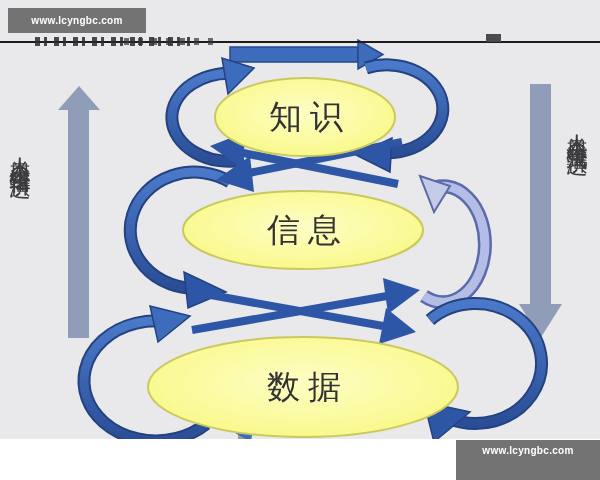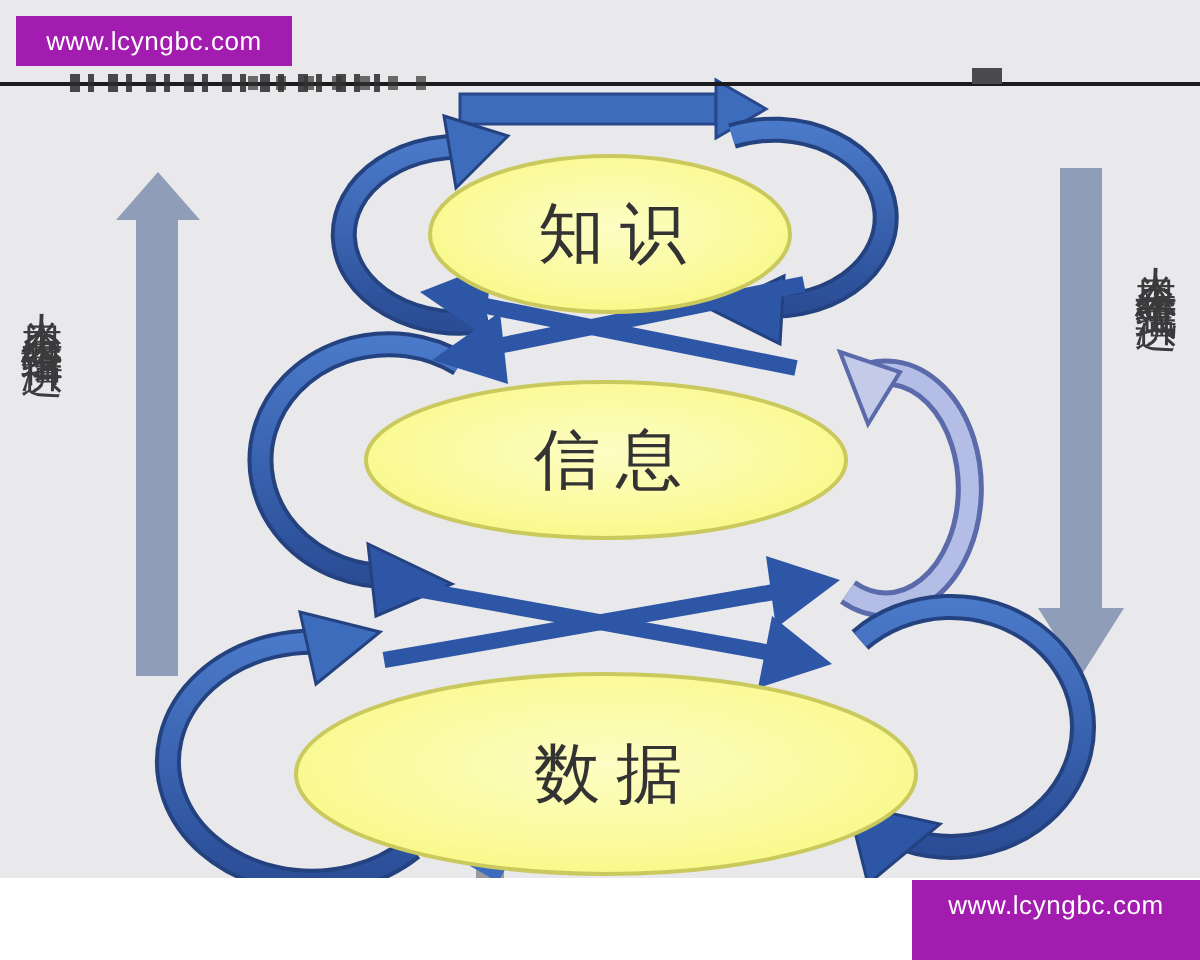--- a/index.html
+++ b/index.html
@@ -12,22 +12,22 @@
   .top-rule{position:absolute;left:0;top:41px;width:600px;height:2px;background:#1c1c1e;}
   .top-tab{position:absolute;left:486px;top:34px;width:15px;height:8px;background:#4b4b4e;}
   .crop-marks{position:absolute;left:35px;top:37px;width:155px;height:9px;opacity:.85;
     background:
       repeating-linear-gradient(90deg,#2b2b2e 0 5px,transparent 5px 9px,#2b2b2e 9px 12px,transparent 12px 19px);
   }
   .crop-marks2{position:absolute;left:120px;top:38px;width:95px;height:7px;opacity:.7;
     background:repeating-linear-gradient(90deg,transparent 0 4px,#333 4px 9px,transparent 9px 14px);
   }
   
-  .wm{position:absolute;background:#a21caf;color:#fff;font-weight:normal;
-      font-size:13px;display:flex;align-items:center;justify-content:center;
+  .wm{position:absolute;background:#737373;color:#fff;font-weight:bold;
+      font-size:10px;display:flex;align-items:center;justify-content:center;
       letter-spacing:.3px;}
   .wm-tl{left:8px;top:8px;width:138px;height:25px;}
   .wm-br{left:456px;top:440px;width:144px;height:40px;align-items:flex-start;padding-top:5px;box-sizing:border-box;}
   
   .bottom-band{position:absolute;left:0;top:439px;width:600px;height:41px;background:#ffffff;}
   .wm-br{z-index:5;}
   
   .vlabel{
     position:absolute;writing-mode:vertical-rl;text-orientation:upright;
     font-size:21px;color:#3b3b3d;letter-spacing:3px;line-height:1;

